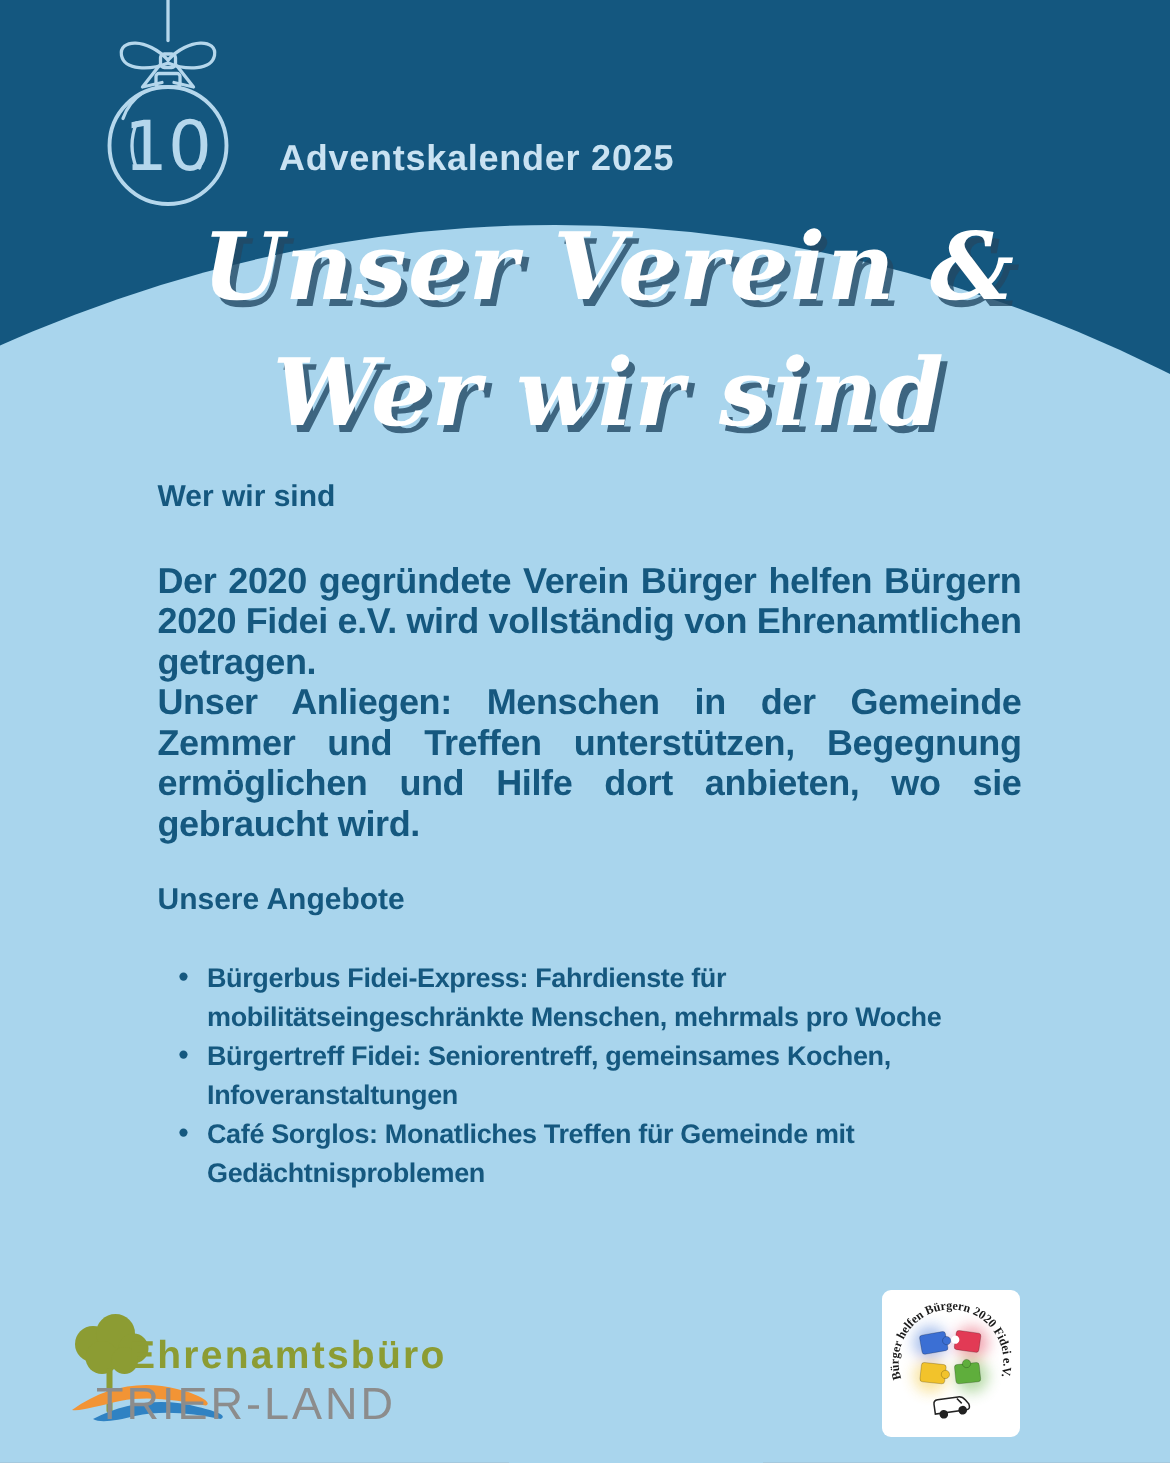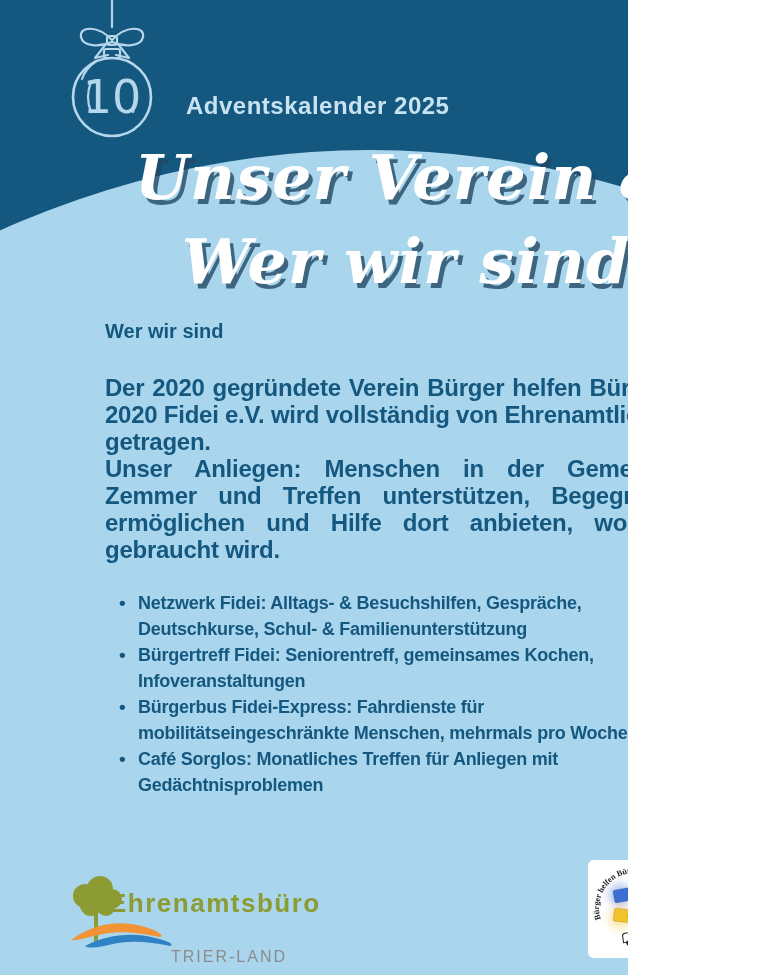--- a/index.html
+++ b/index.html
@@ -1,18 +1,18 @@
 <!DOCTYPE html>
 <html><head>
 <meta charset="utf-8">
 <style>
   html,body{margin:0;padding:0;}
   .page{
     position:relative;
-    width:628px;height:975px;
+    width:780px;height:975px;
     overflow:hidden;
     background:#14577F;
     font-family:"Liberation Sans","DejaVu Sans",sans-serif;
   }
   .arc{
     position:absolute;
     left:-830px;top:150px;
     width:2400px;height:3300px;
     border-radius:50%;
     background:#A9D5ED;
@@ -67,33 +67,33 @@
     line-height:26px;
     letter-spacing:-0.25px;
   }
   .bullets li::before{
     content:"•";
     position:absolute;left:0;top:0;
     font-size:19px;
   }
   
   .ehrenamt{
-    position:absolute;left:63px;top:874px;
+    position:absolute;left:40px;top:874px;
     width:252px;height:86px;
   }
   .ehrenamt svg{position:absolute;left:0;top:0;}
   .ehrenamt .name{
     position:absolute;left:46px;top:14px;
     font-size:26px;font-weight:700;
     color:#8C9C33;letter-spacing:1.5px;
   }
   .ehrenamt .region{
     position:absolute;right:28px;top:46px;
-    font-size:16px;font-weight:400;
-    color:#8C8C8C;letter-spacing:2px;margin-top:28px;
+    font-size:30px;font-weight:400;
+    color:#8C8C8C;letter-spacing:2px;
   }
   .fidei{
     position:absolute;left:588px;top:860px;
     width:92px;height:98px;
     background:#FFFFFF;border-radius:6px;
   }
 </style>
 </head>
 <body>
 
@@ -124,26 +124,26 @@
     <div>Unser Verein &amp;</div>
     <div>Wer wir sind</div>
   </div>
 
   <div class="main">
     <h2 class="sec-title">Wer wir sind</h2>
 
     <p class="para first">Der 2020 gegründete Verein Bürger helfen Bürgern 2020 Fidei e.V. wird vollständig von Ehrenamtlichen getragen.</p>
     <p class="para">Unser Anliegen: Menschen in der Gemeinde Zemmer und Treffen unterstützen, Begegnung ermöglichen und Hilfe dort anbieten, wo sie gebraucht wird.</p>
 
+    <h2 class="sec-title offers">Unsere Angebote</h2>
 
     <ul class="bullets">
-      <li>Netzwerk Fidei: Alltags- &amp; Besuchshilfen, Gespräche, Deutschkurse, Schul- &amp; Familienunterstützung</li>
+      <li>Bürgerbus Fidei-Express: Fahrdienste für mobilitätseingeschränkte Menschen, mehrmals pro Woche</li>
       <li>Bürgertreff Fidei: Seniorentreff, gemeinsames Kochen, Infoveranstaltungen</li>
-      <li>Bürgerbus Fidei-Express: Fahrdienste für mobilitätseingeschränkte Menschen, mehrmals pro Woche</li>
-      <li>Café Sorglos: Monatliches Treffen für Anliegen mit Gedächtnisproblemen</li>
+      <li>Café Sorglos: Monatliches Treffen für Gemeinde mit Gedächtnisproblemen</li>
     </ul>
   </div>
 
   <div class="ehrenamt">
     <svg width="252" height="86" viewBox="0 0 252 86">
       <g fill="#8C9C33">
         <circle cx="22" cy="22" r="12"></circle>
         <circle cx="37" cy="15" r="13"></circle>
         <circle cx="49" cy="25" r="10"></circle>
         <circle cx="28" cy="31" r="11"></circle>

